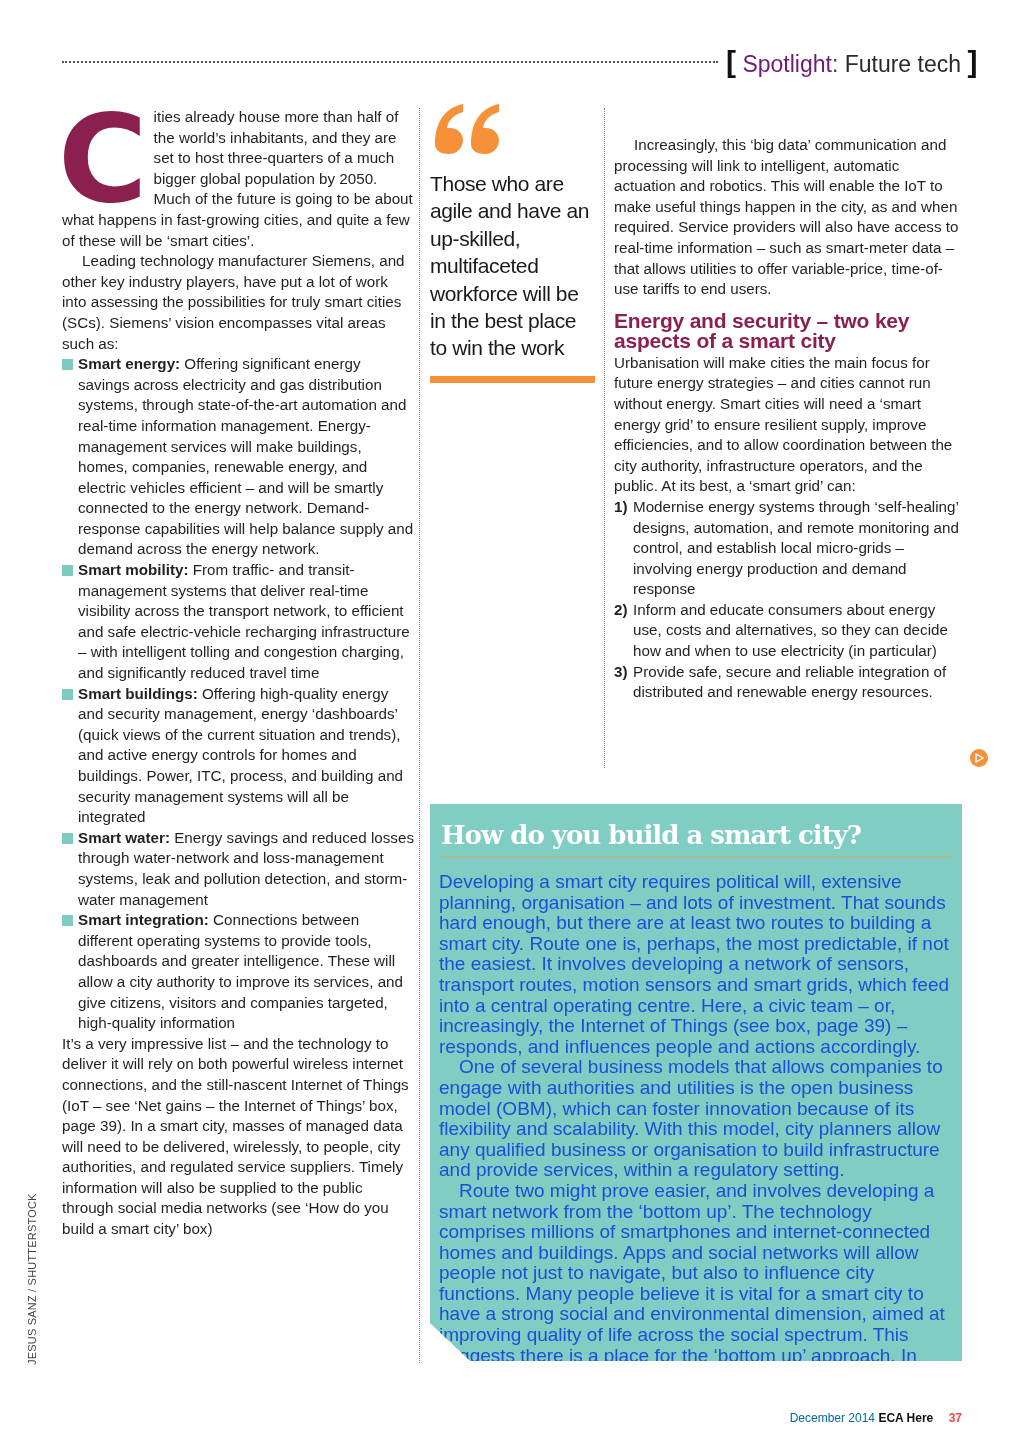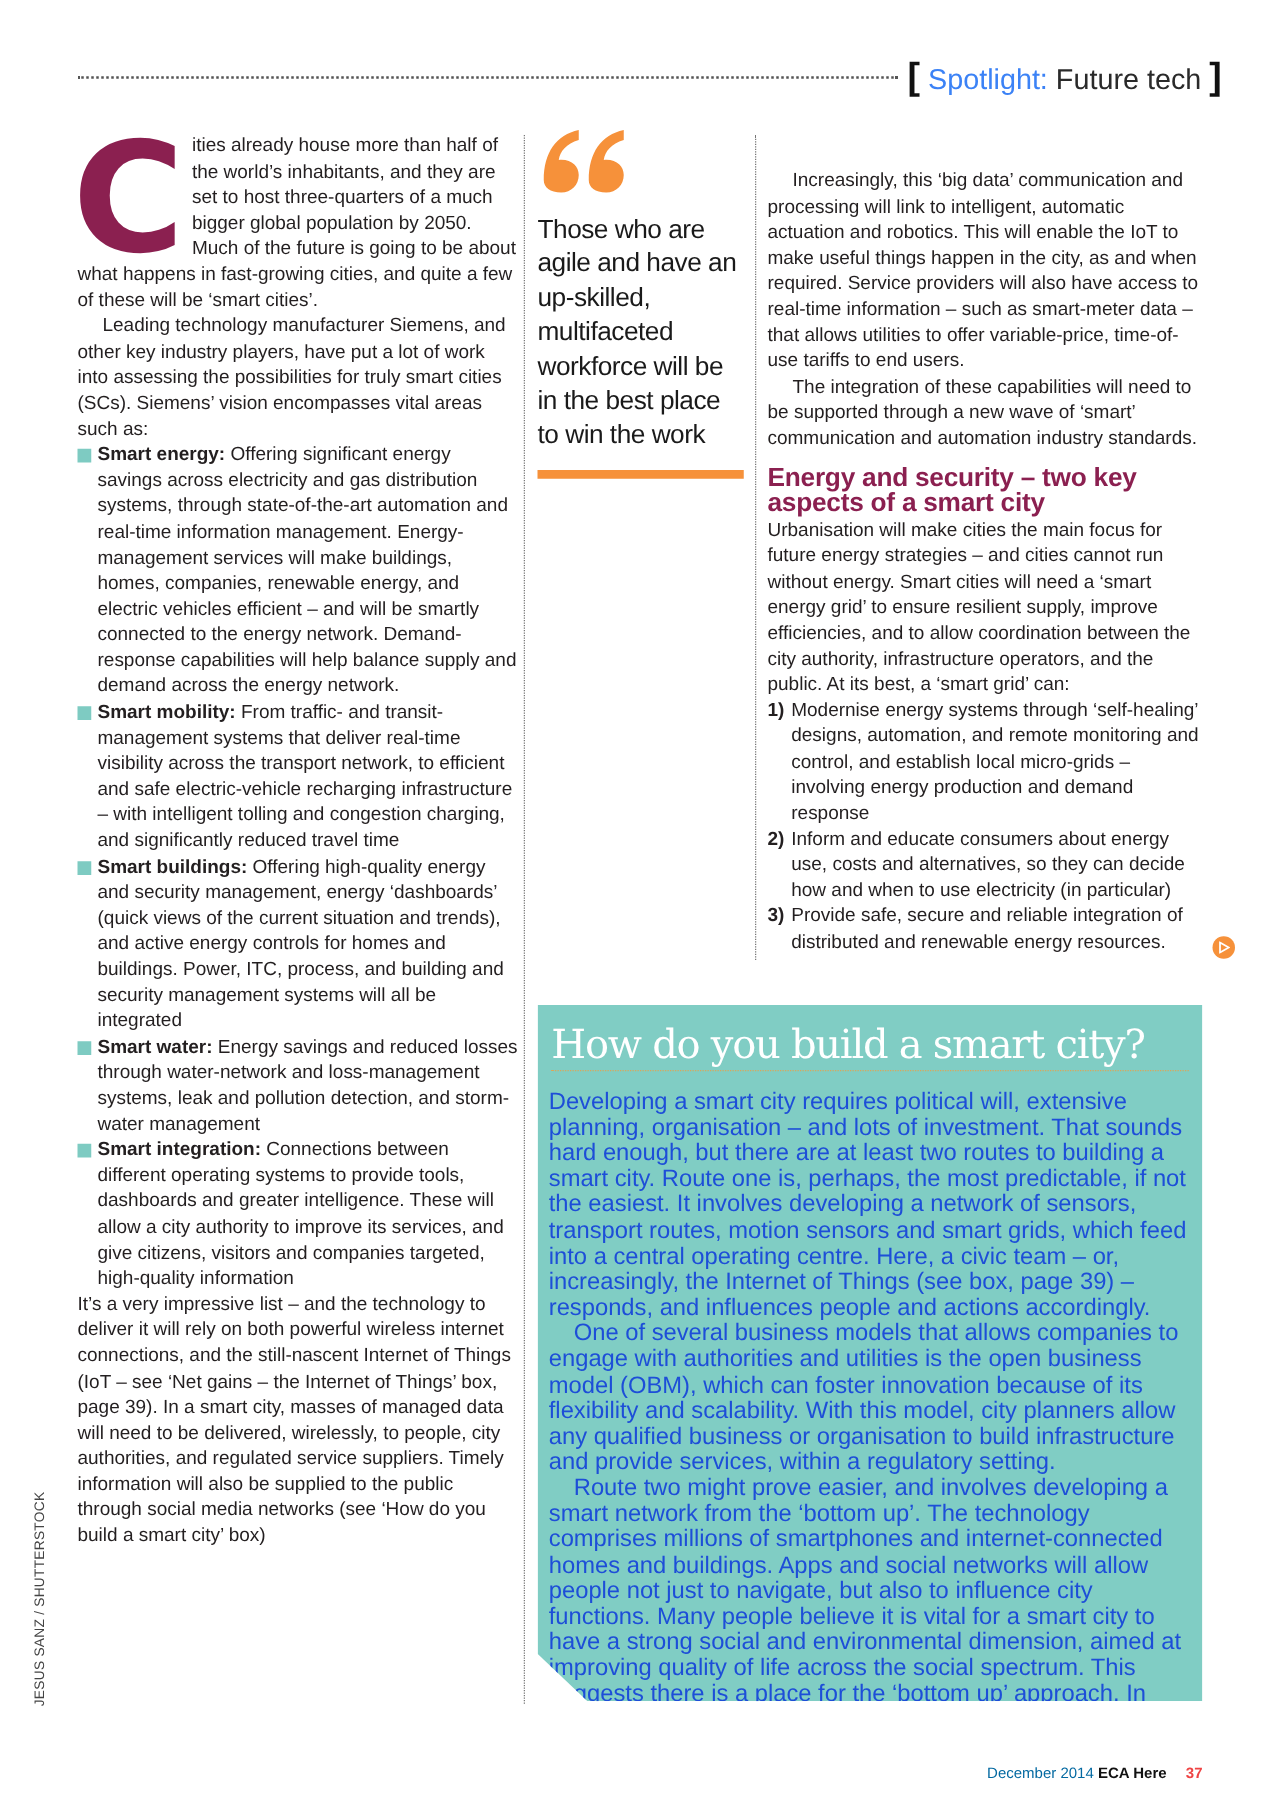--- a/index.html
+++ b/index.html
@@ -2,21 +2,21 @@
 <html><head>
 <meta charset="utf-8">
 <style>
   * { box-sizing: border-box; margin: 0; padding: 0; }
   html, body { width: 1024px; height: 1448px; background: #ffffff; overflow: hidden; }
   body { position: relative; font-family: "Liberation Sans", "DejaVu Sans", sans-serif; color: #231f20; }
 
   .top-rule { position: absolute; left: 62px; top: 61px; width: 656px; border-top: 2px dotted #555; }
   .header-tag { position: absolute; left: 726px; top: 42px; font-size: 23px; line-height: 40px; white-space: nowrap; }
   .header-tag .bracket { font-weight: bold; font-size: 30px; color: #111; }
-  .header-tag .spot { color: #3b82f6; }
+  .header-tag .spot { color: #701a75; }
   .header-tag .topic { color: #2a2a2a; }
 
   .col { position: absolute; font-size: 15.2px; line-height: 20.6px; color: #231f20; }
   .col p { margin: 0; }
   .col1 { left: 62px; top: 107px; width: 352px; }
   .col3 { left: 614px; top: 107px; width: 348px; margin-top: 28px; }
 
   .dropcap { float: left; font-size: 122px; line-height: 100px; font-weight: bold; color: #8b2050; margin: 2px 6px 0 -4px; height: 100px; font-family: "DejaVu Sans", sans-serif; }
   .indent { text-indent: 20px; }
 
@@ -35,21 +35,21 @@
 
   .sec-head { font-weight: bold; font-size: 21px; line-height: 20px; color: #8b2050; margin-top: 11px; margin-bottom: 2px; letter-spacing: -0.2px; }
   .num-list { list-style: none; }
   .num-item { position: relative; padding-left: 19px; }
   .num-label { position: absolute; left: 0; top: 0; font-weight: bold; }
 
   .next-icon { position: absolute; left: 970px; top: 749px; width: 18px; height: 18px; border-radius: 50%; background: #f6913a; display: flex; align-items: center; justify-content: center; }
 
   .box { position: absolute; left: 430px; top: 804px; width: 532px; height: 557px; background: #80cdc4;
          clip-path: polygon(0 0, 100% 0, 100% 100%, 40px 100%, 0 519px); }
-  .box-title { position: absolute; left: 11px; top: 14px; font-family: "DejaVu Serif", "Liberation Serif", serif; font-size: 32px; color: #ffffff; letter-spacing: -1px; line-height: 34px; }
+  .box-title { position: absolute; left: 11px; top: 14px; font-family: "DejaVu Serif", "Liberation Serif", serif; font-size: 26px; color: #ffffff; letter-spacing: -1px; line-height: 34px; font-weight: bold; }
   .box-rule { position: absolute; left: 11px; top: 52px; width: 510px; border-top: 1px dotted #d9a85a; }
   .box-body { position: absolute; left: 9px; top: 68px; width: 520px; font-size: 19px; line-height: 20.6px; color: #1d4ed8; }
   .box-body p { margin: 0; }
 
   .credit { position: absolute; left: 26px; top: 1365px; transform: rotate(-90deg); transform-origin: 0 0; font-size: 11px; color: #444; letter-spacing: 0.2px; white-space: nowrap; }
 
   .footer { position: absolute; right: 62px; top: 1411px; font-size: 12px; white-space: nowrap; }
   .footer .date { color: #0369a1; }
   .footer .mag { font-weight: bold; color: #111; }
   .footer .page { font-weight: bold; color: #ef4444; margin-left: 12px; }
@@ -86,21 +86,20 @@
   <g fill="#f6913a">
     <path d="M6 44 C6 22 16 8 34 4 L34 12 C24 15 19 21 18 28 C28 27 34 33 34 40 C34 48 28 54 20 54 C11 54 6 50 6 44 Z"></path>
     <path d="M42 44 C42 22 52 8 70 4 L70 12 C60 15 55 21 54 28 C64 27 70 33 70 40 C70 48 64 54 56 54 C47 54 42 50 42 44 Z"></path>
   </g>
 </svg>
 <div class="pull-quote">Those who are agile and have an up-skilled, multifaceted workforce will be in the best place to win the work</div>
 <div class="quote-bar"></div>
 
 <div class="col col3">
   <p class="indent">Increasingly, this ‘big data’ communication and processing will link to intelligent, automatic actuation and robotics. This will enable the IoT to make useful things happen in the city, as and when required. Service providers will also have access to real-time information – such as smart-meter data – that allows utilities to offer variable-price, time-of-use tariffs to end users.</p>
-  <p class="indent">The integration of these capabilities will need to be supported through a new wave of ‘smart’ communication and automation industry  standards.</p>
   <h2 class="sec-head">Energy and security – two key aspects of a smart city</h2>
   <p>Urbanisation will make cities the main focus for future energy strategies – and cities cannot run without energy. Smart cities will need a ‘smart energy grid’ to ensure resilient supply, improve efficiencies, and to allow coordination between the city authority, infrastructure operators, and the public. At its best, a ‘smart grid’ can:</p>
   <ol class="num-list">
     <li class="num-item"><span class="num-label">1)</span><span>Modernise energy systems through ‘self-healing’ designs, automation, and remote monitoring and control, and establish local micro-grids – involving energy production and  demand response</span></li>
     <li class="num-item"><span class="num-label">2)</span><span>Inform and educate consumers about energy use, costs and alternatives, so they can decide how and when to use electricity (in particular)</span></li>
     <li class="num-item"><span class="num-label">3)</span><span>Provide safe, secure and reliable integration of distributed and renewable energy resources.</span></li>
   </ol>
 </div>
 
 <div class="next-icon">

